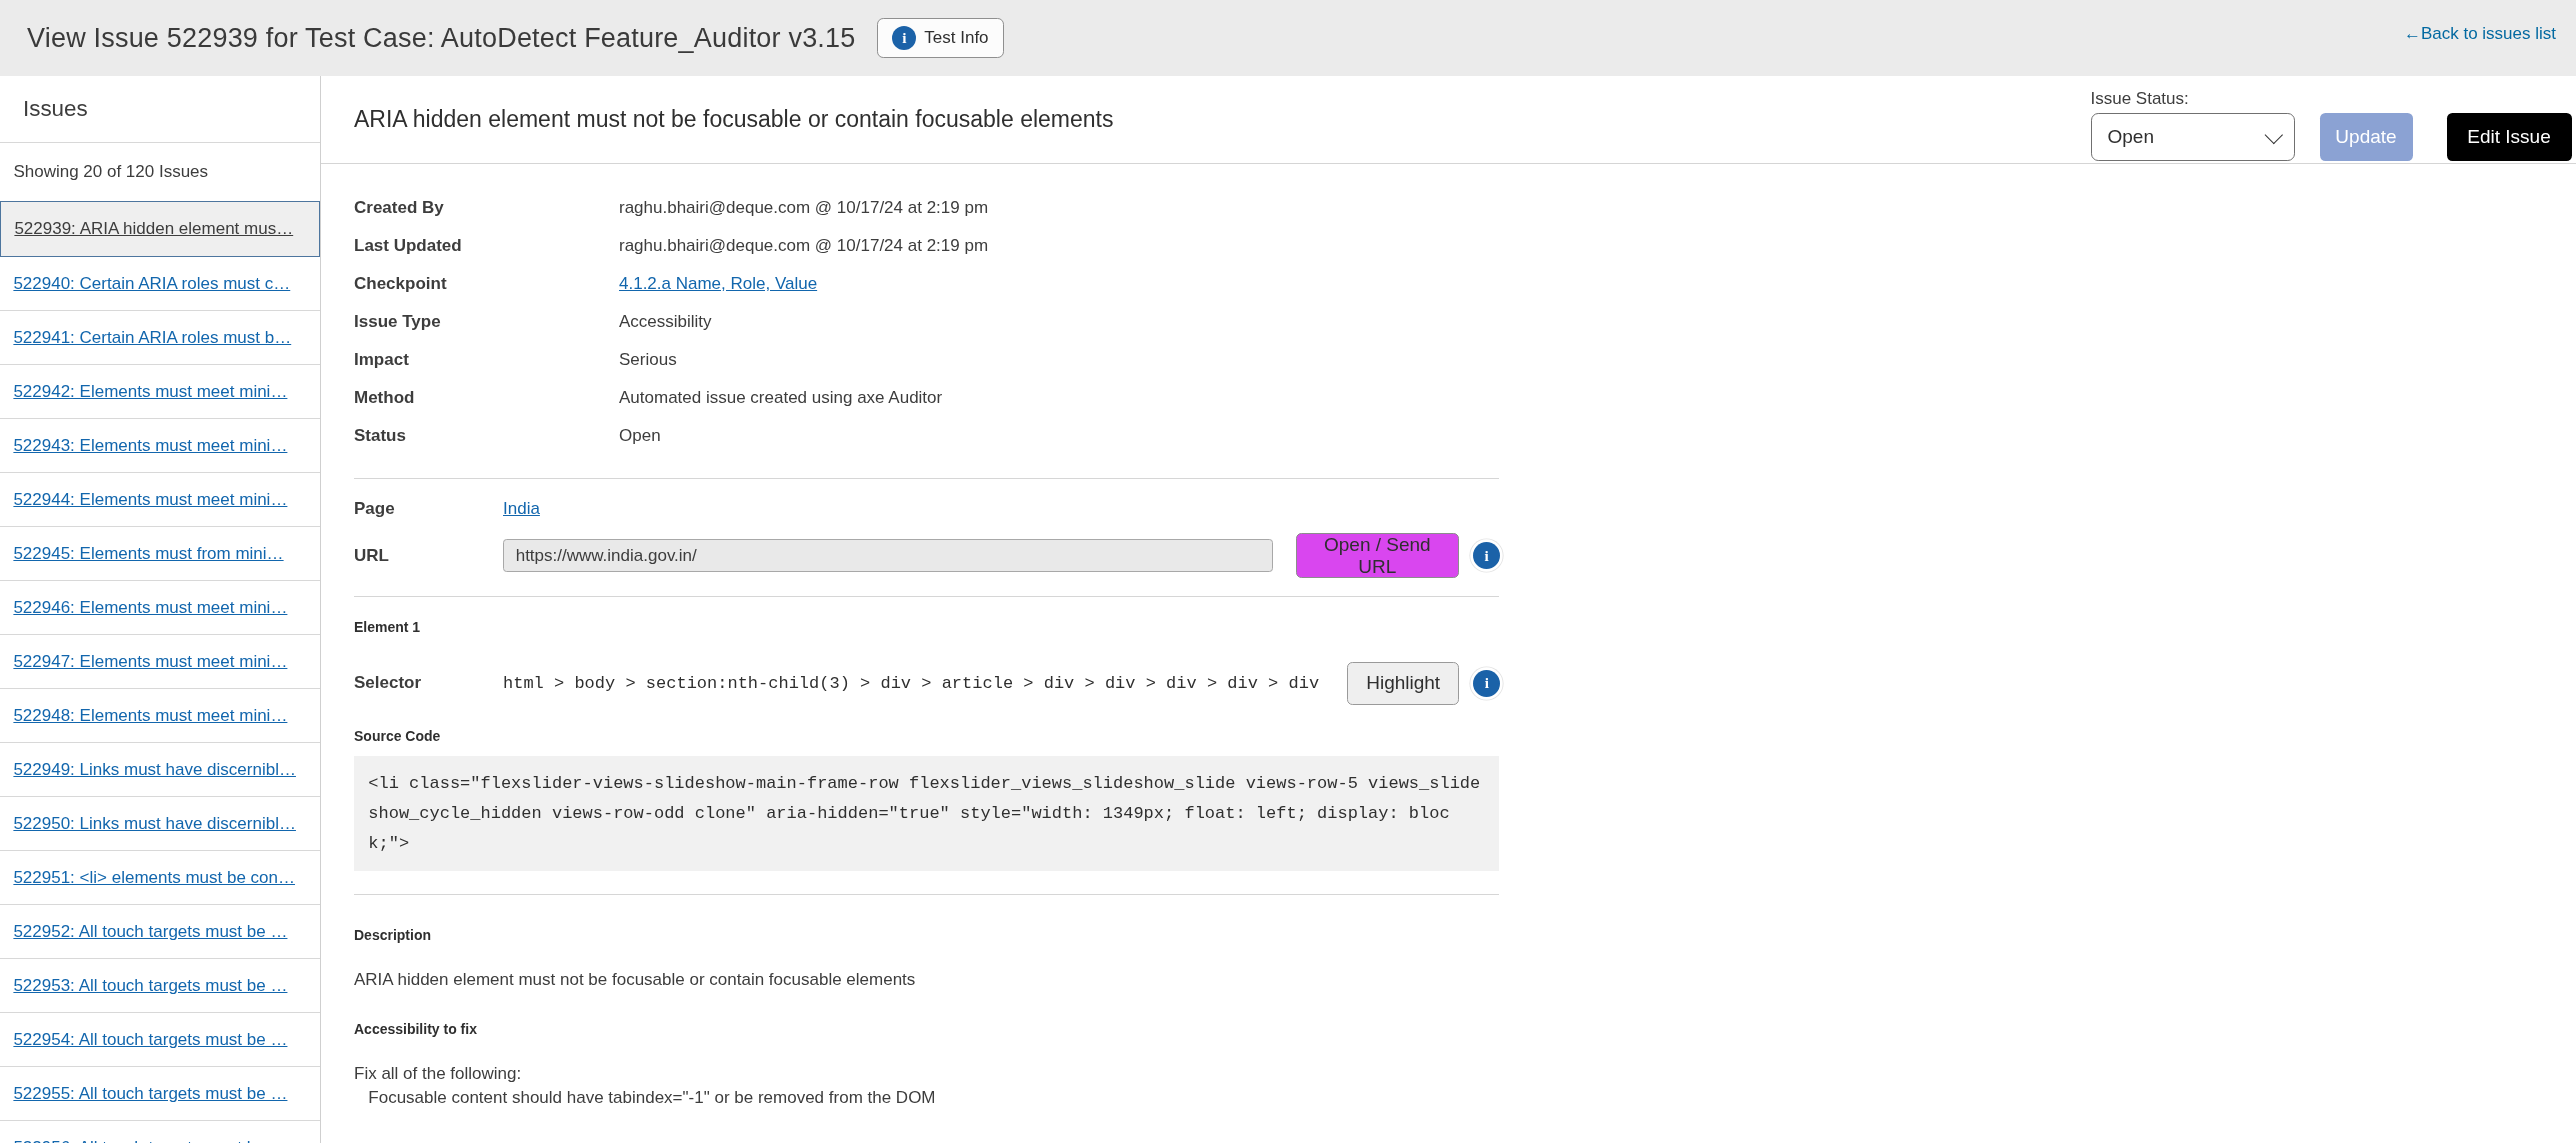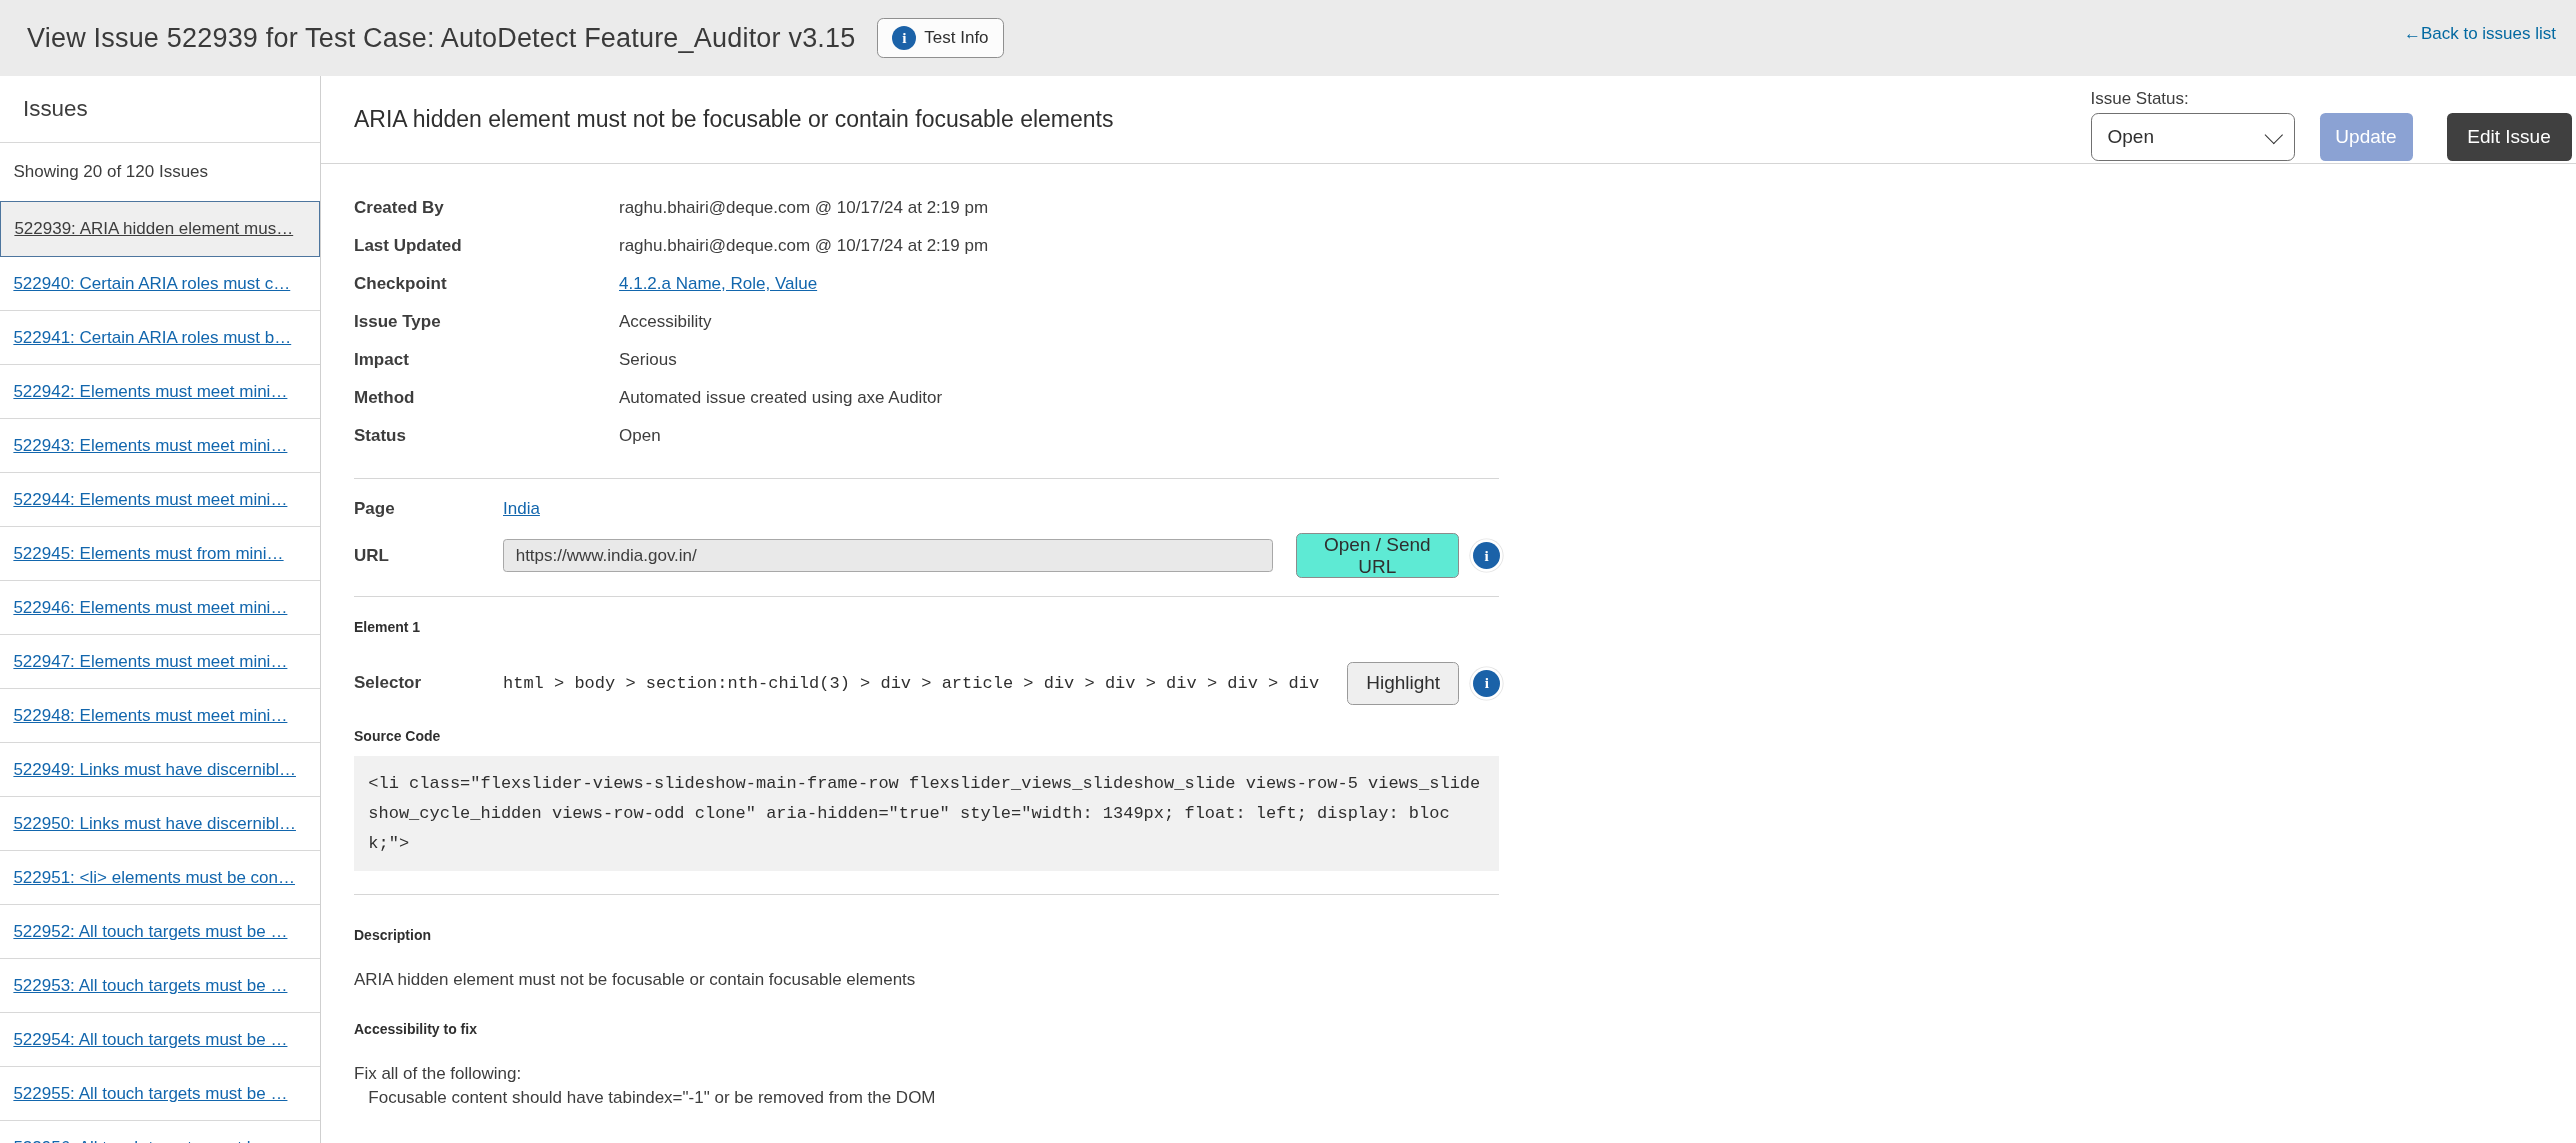--- a/index.html
+++ b/index.html
@@ -39,37 +39,37 @@
   .issue-title { position:absolute; left:33px; top:30px; font-size:23px; font-weight:normal; color:#2f2f2f; }
   .status-group { position:absolute; right:4.5px; bottom:1.8px; display:flex; align-items:flex-end; }
   .status-col { display:flex; flex-direction:column; }
   .status-col .lbl { font-size:17px; margin-bottom:4.5px; color:#3d3d3d; }
   .fake-select { width:204px; height:48px; border:0.9px solid #707070; border-radius:7.2px; background:#fff;
     display:flex; align-items:center; padding:0 16px; font-size:19px; color:#2f2f2f; cursor:pointer; }
   .chev { margin-left:auto; width:12.5px; height:12.5px; border-right:1.8px solid #333; border-bottom:1.8px solid #333;
     transform:rotate(45deg) translateY(-3.6px); }
   .btn-update { margin-left:25px; width:93px; height:48px; background:#8ba2d3; color:#fff; border:none;
     border-radius:5.4px; font-size:19px; font-family:inherit; cursor:default; }
-  .btn-edit { margin-left:34px; width:125px; height:48px; background:#404040; color:#fff; border:none;
+  .btn-edit { margin-left:34px; width:125px; height:48px; background:#000000; color:#fff; border:none;
     border-radius:5.4px; font-size:19px; font-family:inherit; cursor:pointer; }
 
   .content { padding:25px 0 0 33px; width:1179px; }
   .detail-row { display:flex; align-items:center; height:38px; font-size:17px; }
   .detail-row .dl { width:265px; font-weight:bold; flex:0 0 265px; }
   .link { color:#1266ad; text-decoration:underline; cursor:pointer; }
   .sec-div { border:0; border-top:0.9px solid #d6d6d6; margin:0; width:1145px; }
   .details-block { margin-bottom:23px; }
 
   .page-block { padding:20px 0 18px 0; }
   .mini-row { display:flex; align-items:center; font-size:17px; }
   .mini-row .dl { width:149px; flex:0 0 149px; font-weight:bold; }
   .url-row { margin-top:14.3px; }
   .url-input { width:776px; height:33px; background:#e9e9e9; border:0.9px solid #a8a8a8; border-radius:3.6px;
     padding:0 11.7px; font-size:17px; color:#3d3d3d; font-family:inherit; }
-  .btn-plain { margin-left:23px; height:45px; background:#5eead4; border:0.9px solid #8c8c8c; border-radius:5.4px;
+  .btn-plain { margin-left:23px; height:45px; background:#d946ef; border:0.9px solid #8c8c8c; border-radius:5.4px;
     padding:0 6px; font-size:19px; color:#2f2f2f; font-family:inherit; cursor:pointer; }
   .ml16 { margin-left:14.3px; }
 
   .element-block { padding-top:21.5px; }
   .h-bold { font-size:14px; font-weight:bold; color:#2f2f2f; }
   .selector-row { margin-top:27px; display:flex; align-items:center; }
   .selector-row .dl { width:149px; flex:0 0 149px; font-weight:bold; font-size:17px; }
   .selector-text { width:837px; flex:0 0 837px; overflow:hidden; white-space:nowrap;
     font-family:"Liberation Mono", monospace; font-size:17px; color:#2f2f2f; }
   .btn-highlight { margin-left:7.2px; height:43px; background:#efefef; border:0.9px solid #9a9a9a; border-radius:5.4px;

